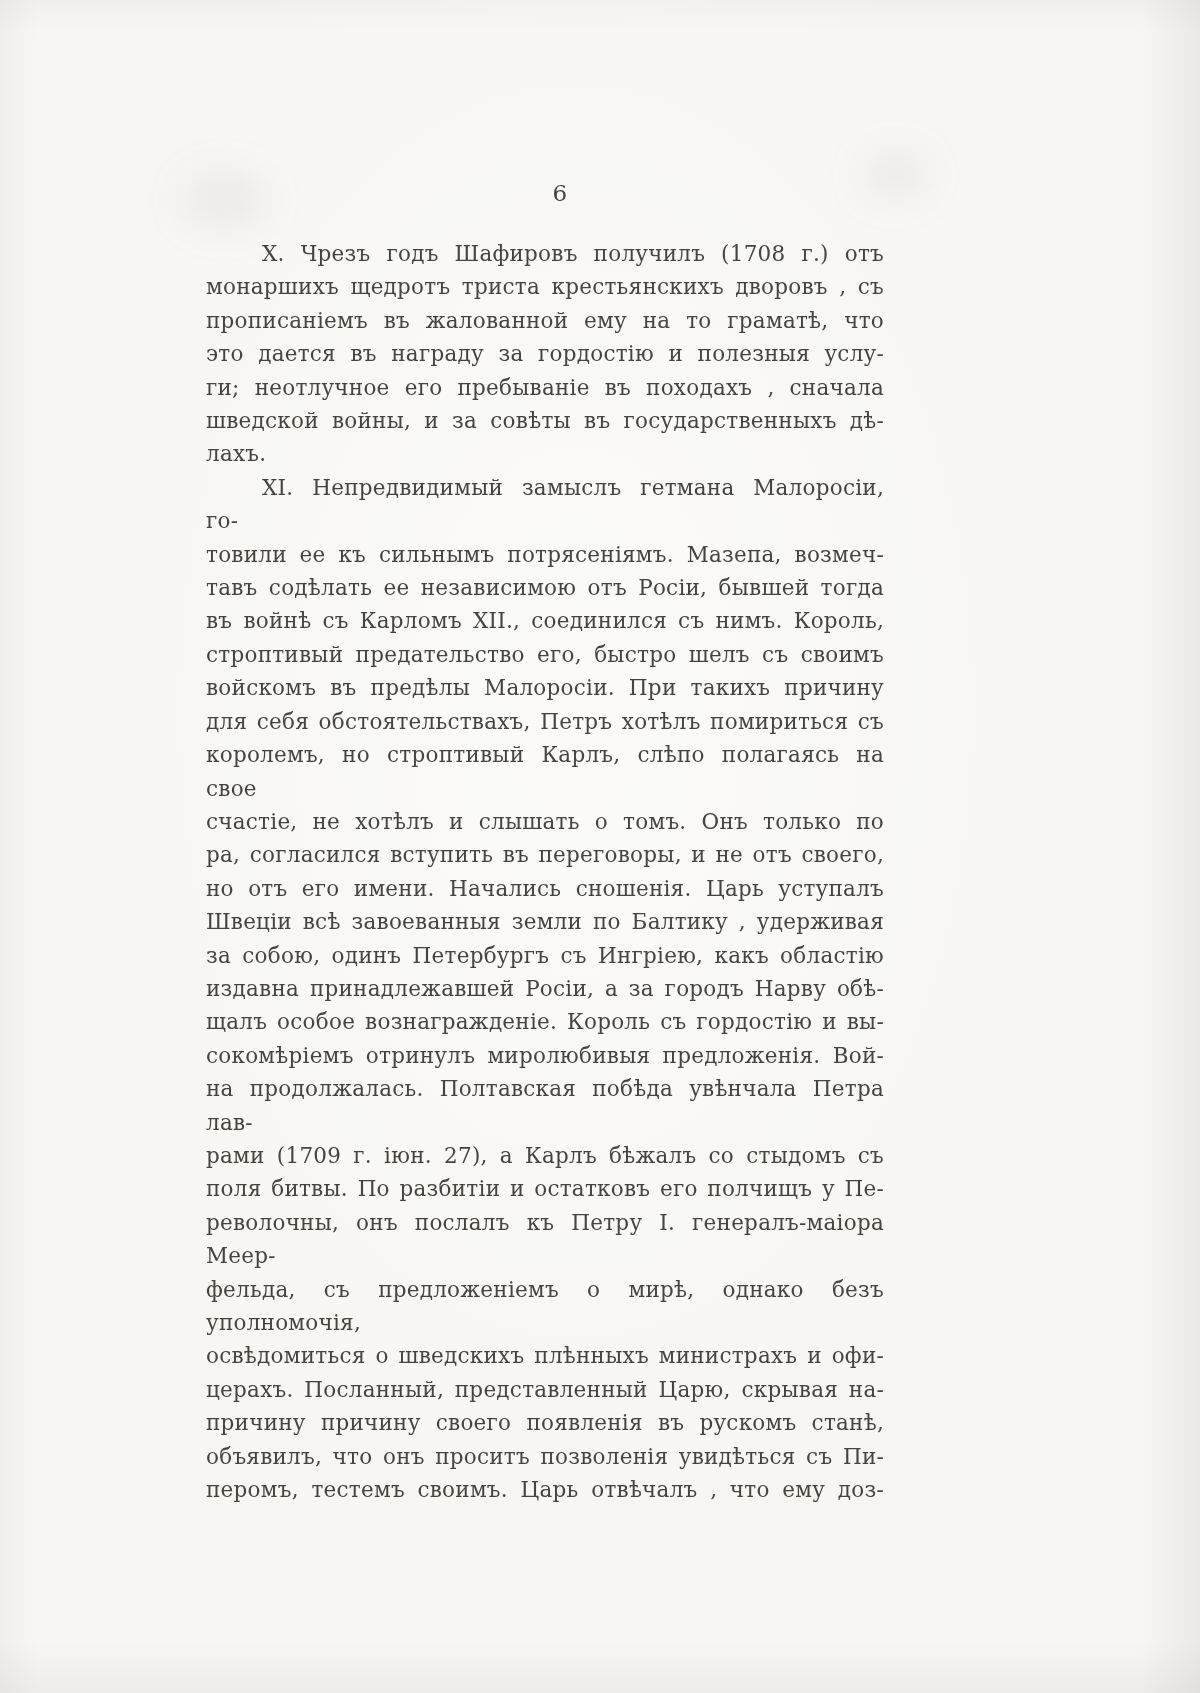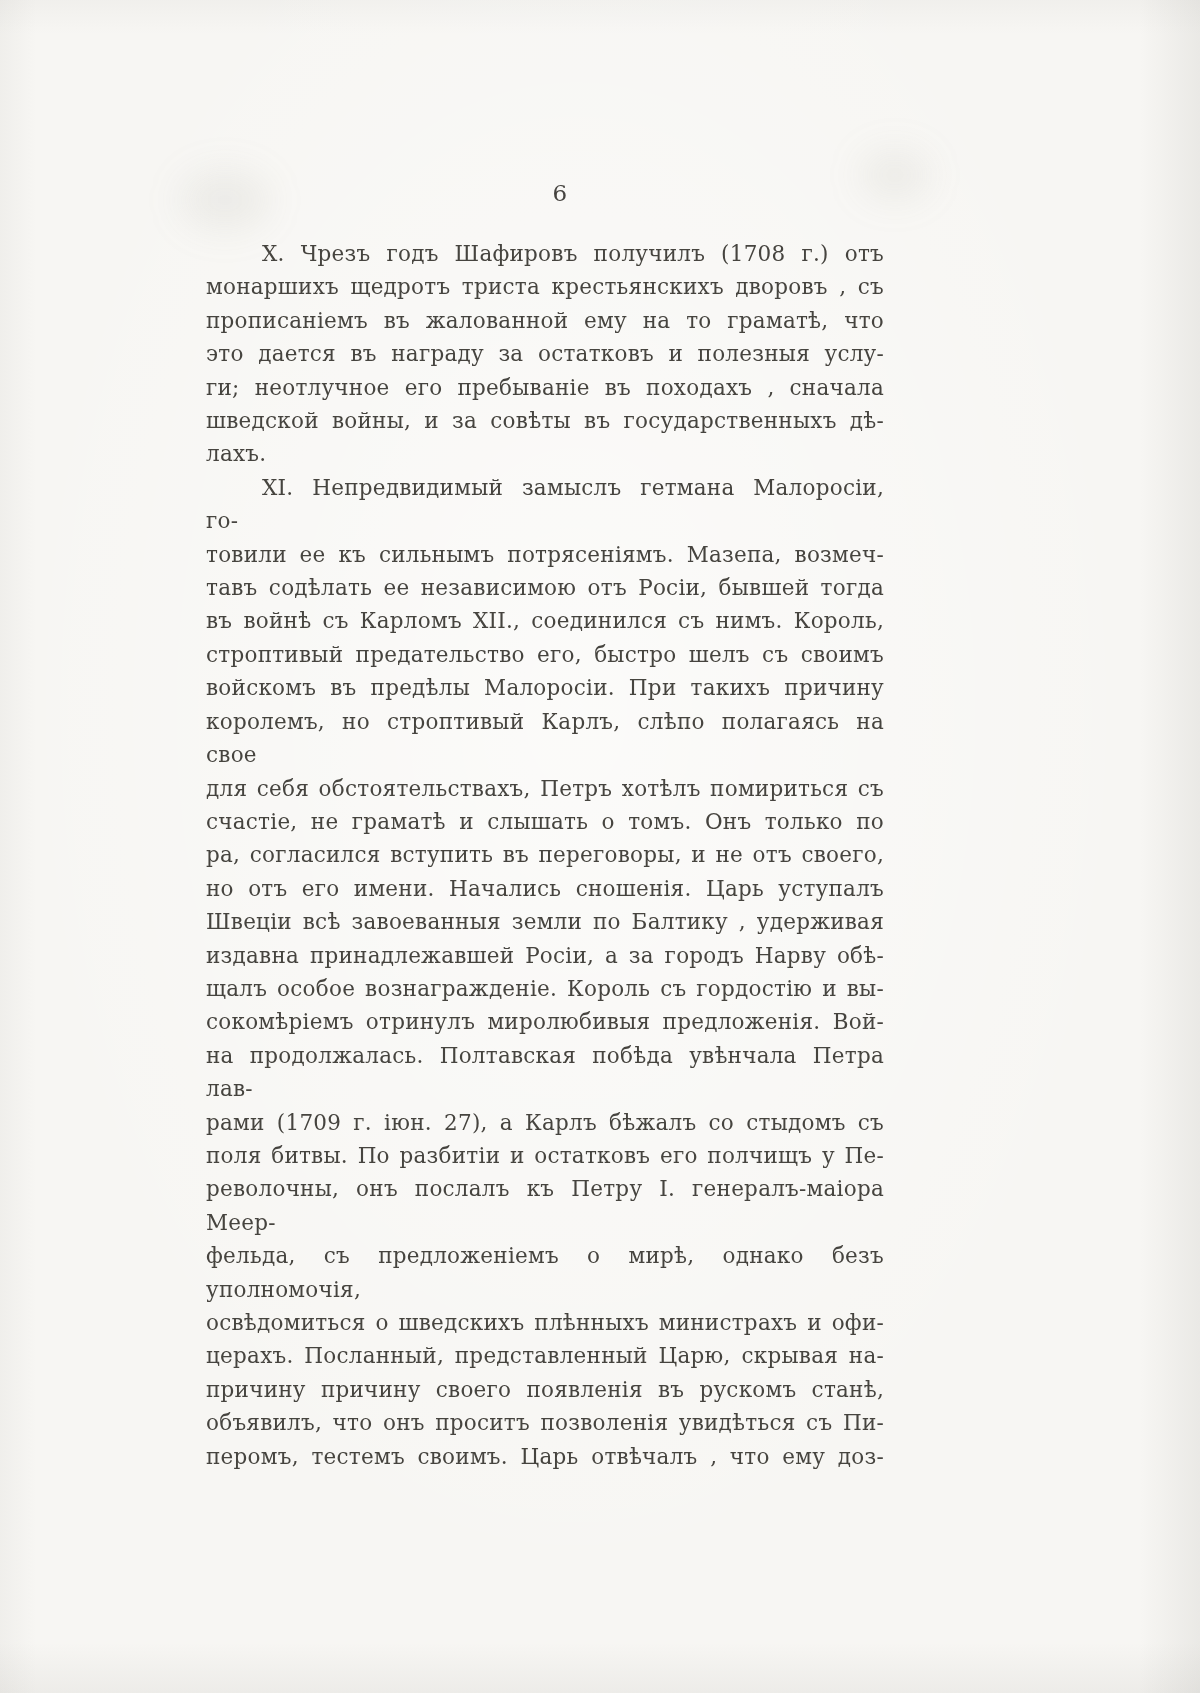--- a/index.html
+++ b/index.html
@@ -69,38 +69,39 @@
 
 <div class="scan">
   <div class="smudge a"></div>
   <div class="smudge b"></div>
   <div class="page-number">6</div>
   <div class="text-block">
       <div class="paragraph">
         <div class="line indent">X.  Чрезъ годъ Шафировъ получилъ (1708 г.) отъ</div>
         <div class="line">монаршихъ щедротъ триста крестьянскихъ дворовъ , съ</div>
         <div class="line">прописаніемъ въ жалованной ему на то граматѣ, что</div>
-        <div class="line">это дается въ награду за остатковъ и полезныя услу-</div>
+        <div class="line">это дается въ награду за гордостію и полезныя услу-</div>
         <div class="line">ги; неотлучное его пребываніе въ походахъ , сначала</div>
         <div class="line">шведской войны, и за совѣты въ государственныхъ дѣ-</div>
         <div class="line last">лахъ.</div>
       </div>
       <div class="paragraph">
         <div class="line indent">XI. Непредвидимый замыслъ гетмана Малоросіи, го-</div>
         <div class="line">товили ее къ сильнымъ потрясеніямъ. Мазепа, возмеч-</div>
         <div class="line">тавъ содѣлать ее независимою отъ Росіи, бывшей тогда</div>
         <div class="line">въ войнѣ съ Карломъ XII., соединился съ нимъ. Король,</div>
         <div class="line">строптивый предательство его, быстро шелъ съ своимъ</div>
         <div class="line">войскомъ въ предѣлы Малоросіи. При такихъ причину</div>
+        <div class="line">для себя обстоятельствахъ, Петръ хотѣлъ помириться съ</div>
         <div class="line">королемъ, но строптивый Карлъ, слѣпо полагаясь на свое</div>
-        <div class="line">для себя обстоятельствахъ, Петръ хотѣлъ помириться съ</div>
-        <div class="line">счастіе, не граматѣ и слышать о томъ.  Онъ только по</div>
+        <div class="line">счастіе, не хотѣлъ и слышать о томъ.  Онъ только по</div>
         <div class="line">ра, согласился вступить въ переговоры, и не отъ своего,</div>
         <div class="line">но отъ его имени. Начались сношенія.  Царь уступалъ</div>
         <div class="line">Швеціи всѣ завоеванныя земли по Балтику ,  удерживая</div>
+        <div class="line">за собою, одинъ Петербургъ съ Ингріею, какъ областію</div>
         <div class="line">издавна принадлежавшей Росіи, а за городъ Нарву обѣ-</div>
         <div class="line">щалъ особое вознагражденіе. Король съ гордостію и вы-</div>
         <div class="line">сокомѣріемъ отринулъ миролюбивыя предложенія. Вой-</div>
         <div class="line">на продолжалась. Полтавская побѣда увѣнчала Петра лав-</div>
         <div class="line">рами (1709 г. іюн. 27), а Карлъ бѣжалъ со стыдомъ съ</div>
         <div class="line">поля битвы. По разбитіи и остатковъ его полчищъ у Пе-</div>
         <div class="line">револочны, онъ послалъ къ Петру I. генералъ-маіора Меер-</div>
         <div class="line">фельда, съ предложеніемъ о мирѣ, однако безъ уполномочія,</div>
         <div class="line">освѣдомиться о шведскихъ плѣнныхъ министрахъ и офи-</div>
         <div class="line">церахъ. Посланный, представленный Царю, скрывая на-</div>

